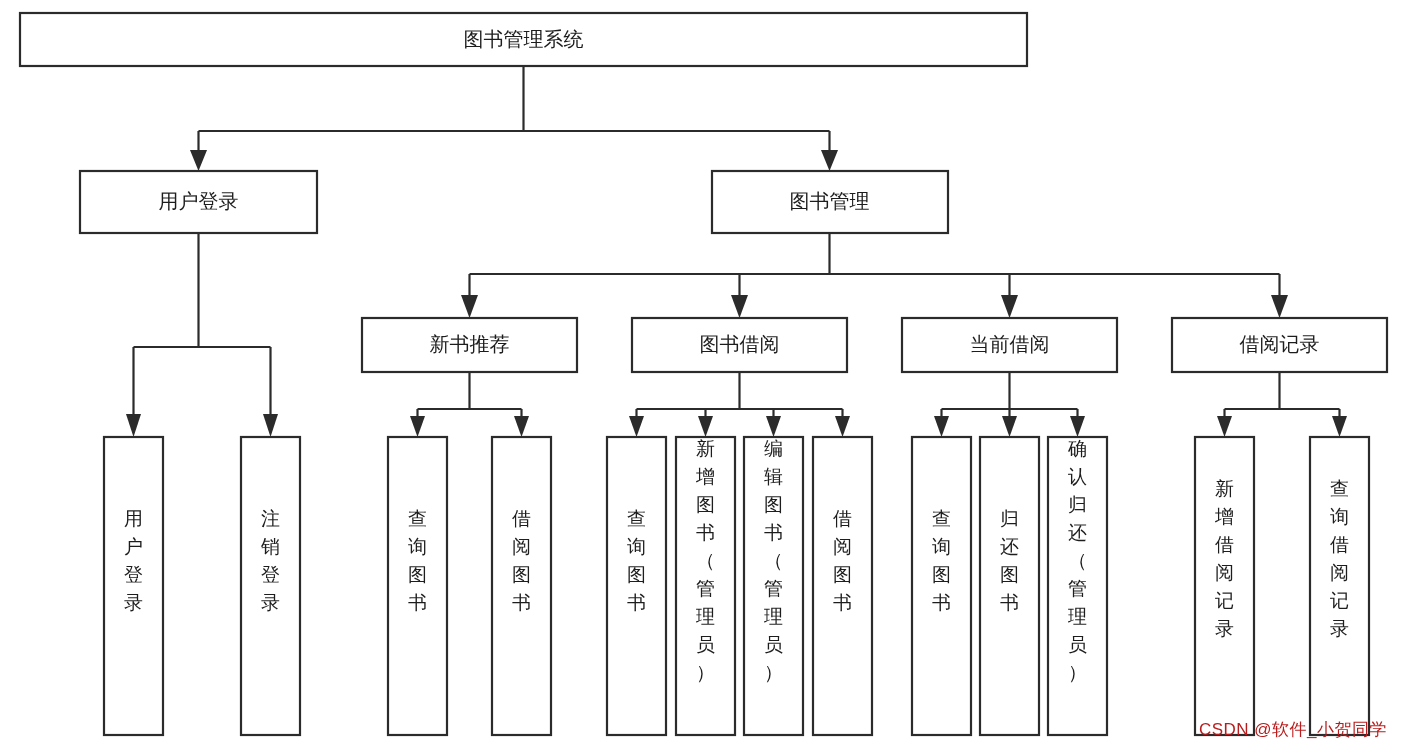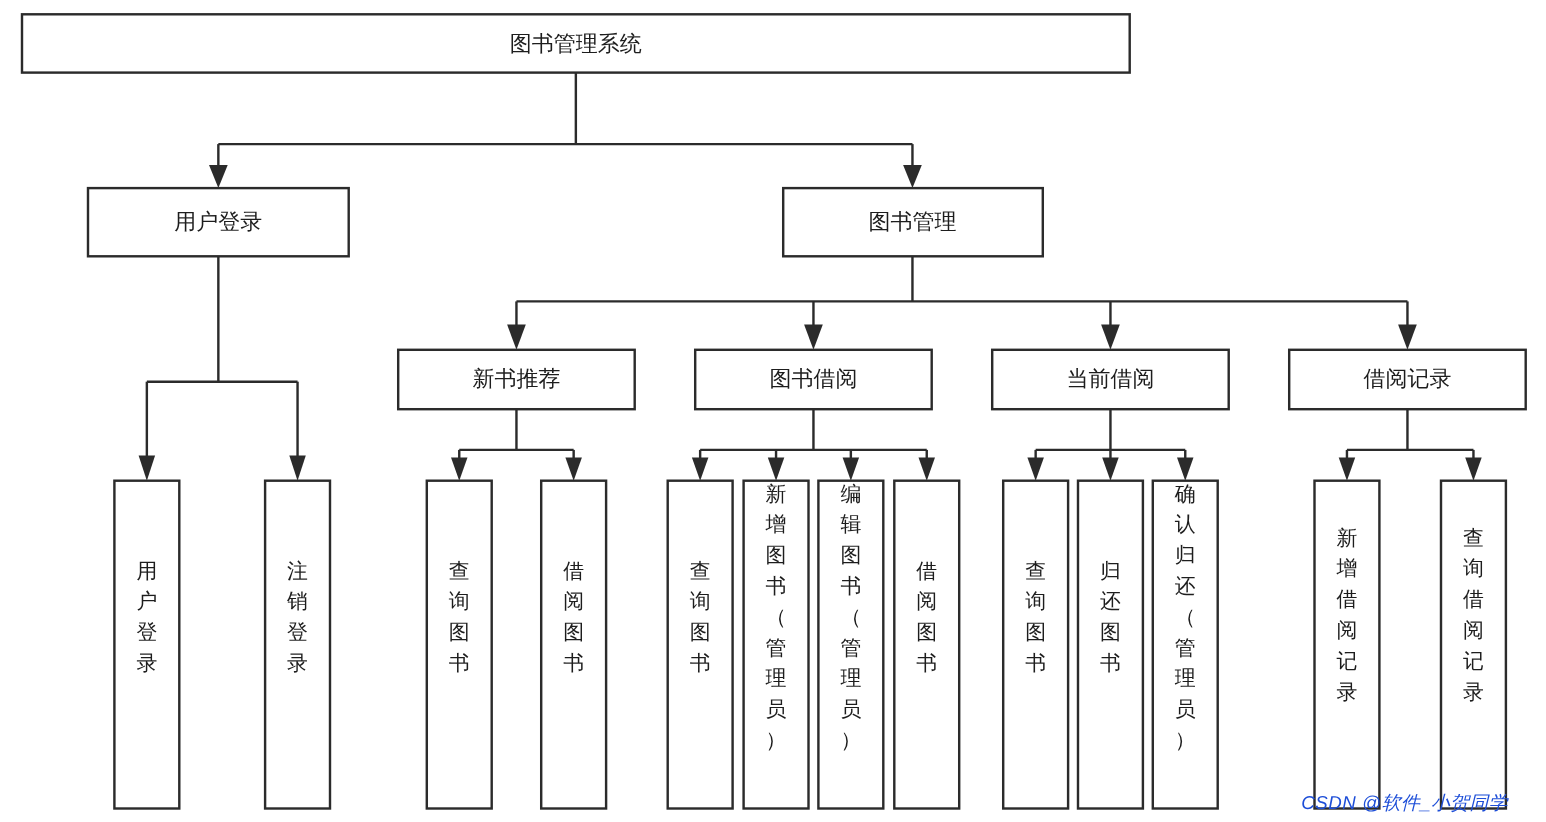--- a/index.html
+++ b/index.html
@@ -52,29 +52,28 @@
     dominant-baseline: middle;
   }
   .node-label-v {
     font-family: "Liberation Sans", "DejaVu Sans", sans-serif;
     font-size: 19px;
     fill: #1d1d1d;
     text-anchor: middle;
   }
   .watermark {
     position: absolute;
-    right: 20px;
+    right: 4px;
     bottom: 6px;
     font-family: "Liberation Sans", "DejaVu Sans", sans-serif;
     font-size: 17px;
-    color: #1d4ed8;
+    color: #b91c1c;
     white-space: nowrap;
     letter-spacing: 0.5px;
     user-select: none;
-    font-style: italic;
   }
 </style>
 </head>
 <body>
 
 <div id="diagram-root">
 
   <svg id="flow-svg" viewBox="0 0 1405 747" xmlns="http://www.w3.org/2000/svg">
 
     <g>

